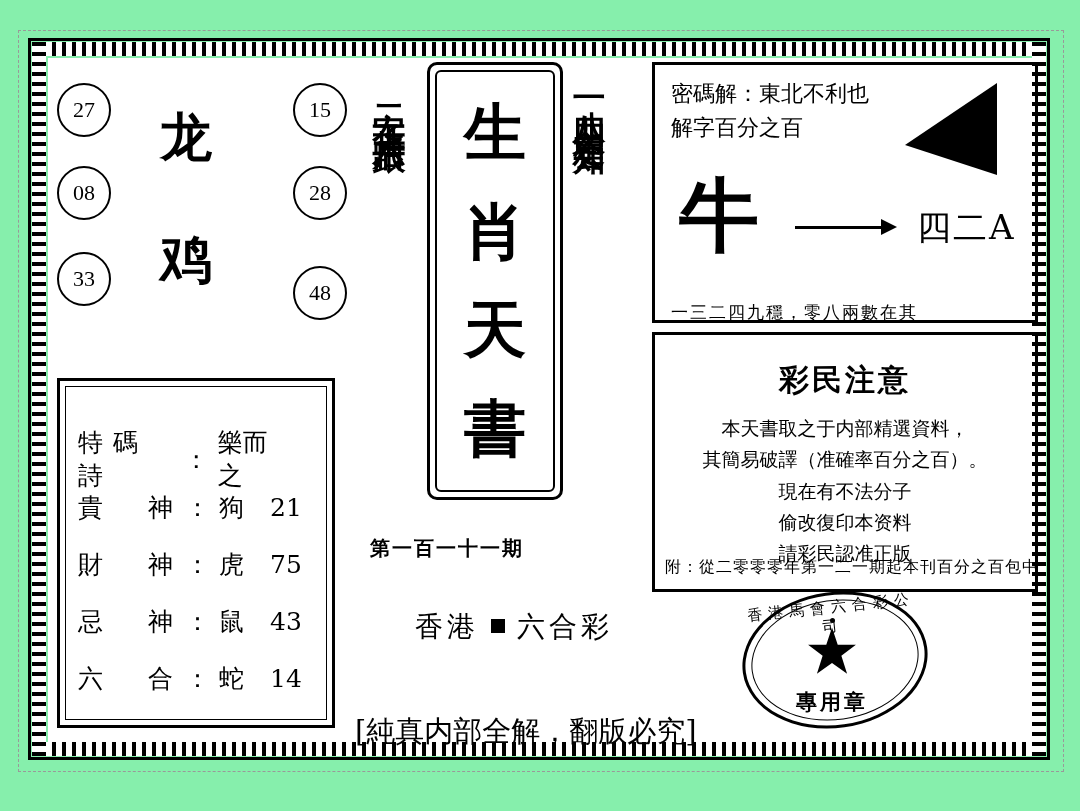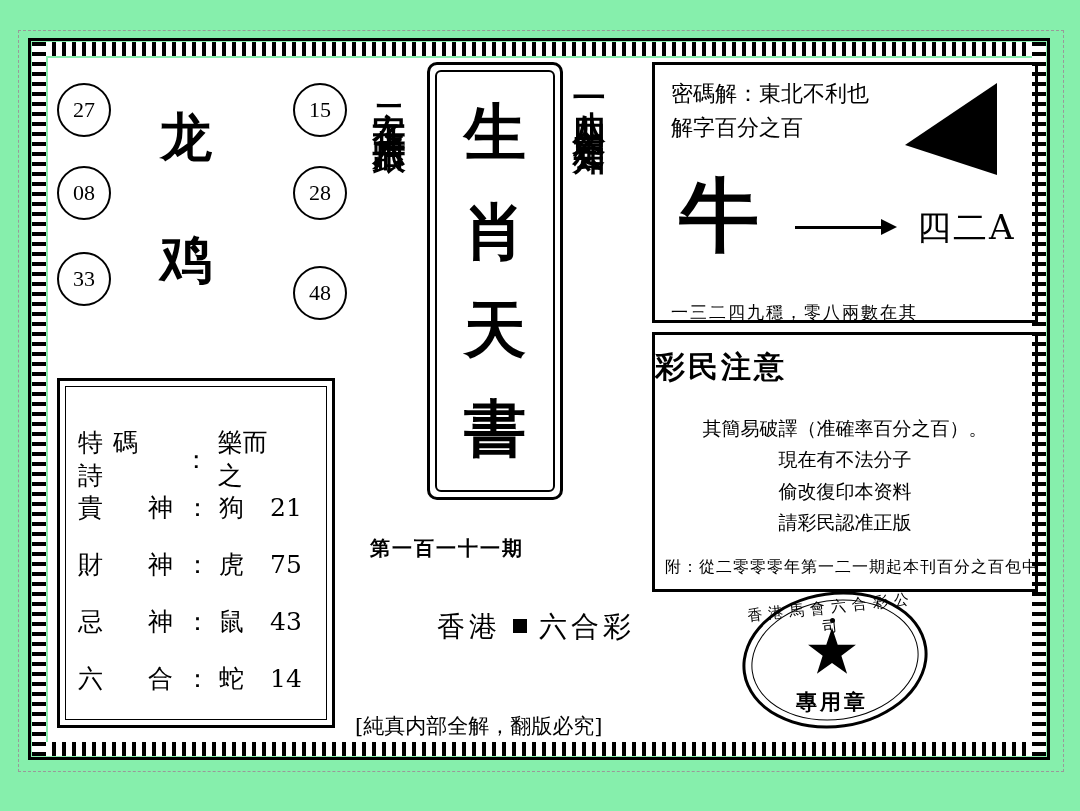--- a/index.html
+++ b/index.html
@@ -43,25 +43,25 @@
 
   
   .title-box{position:absolute;left:427px;top:62px;width:130px;height:432px;border:3px solid #000;border-radius:10px;}
   .title-box:before{content:"";position:absolute;left:5px;top:5px;right:5px;bottom:5px;border:2px solid #000;border-radius:6px;}
   .title-chars{position:absolute;left:0;top:0;width:130px;height:432px;display:flex;flex-direction:column;
       align-items:center;justify-content:space-evenly;}
   .title-chars span{font-family:"DejaVu Serif",serif;font-weight:bold;font-size:62px;line-height:1;}
 
   .issue{position:absolute;left:370px;top:535px;width:300px;text-align:left;
       font-family:"DejaVu Serif",serif;font-weight:bold;font-size:20px;letter-spacing:2px;}
-  .lottery{position:absolute;left:386px;top:608px;width:300px;text-align:center;
+  .lottery{position:absolute;left:364px;top:608px;width:300px;text-align:center;
       font-family:Liberation Mono, monospace;font-size:28px;letter-spacing:4px;}
   .lottery .sq{display:inline-block;width:14px;height:14px;background:#000;margin:0 12px 3px 12px;}
 
-  .bottom-note{position:absolute;left:355px;top:712px;font-family:"DejaVu Serif",serif;font-size:21px;}
+  .bottom-note{position:absolute;left:355px;top:712px;font-family:"DejaVu Serif",serif;font-size:29px;}
 
   
   .table-box{position:absolute;left:57px;top:378px;width:272px;height:344px;border:3px solid #000;}
   .table-box:before{content:"";position:absolute;left:5px;top:5px;right:5px;bottom:5px;border:1px solid #000;}
   .trow{position:absolute;left:18px;width:240px;font-family:"DejaVu Serif",serif;font-size:25px;
       display:flex;align-items:center;}
   .trow .lbl{letter-spacing:10px;}
   .trow .sep{margin:0 2px;}
   .trow .val{margin-left:7px;font-weight:normal;}
   .trow .num{margin-left:26px;}
@@ -78,21 +78,21 @@
       border-top:8px solid transparent;border-bottom:8px solid transparent;}
   .code{position:absolute;left:262px;top:140px;font-family:"DejaVu Serif",serif;font-size:34px;letter-spacing:2px;}
   .tri{position:absolute;left:250px;top:18px;width:0;height:0;
       border-left:92px solid #000;border-top:30px solid transparent;border-bottom:62px solid transparent;
       transform:rotate(180deg);}
   .poem{position:absolute;left:16px;top:198px;width:350px;font-family:"DejaVu Serif",serif;font-size:17px;line-height:1.55;
       letter-spacing:2px;margin-top:36px;}
 
   
   .rb-box{position:absolute;left:652px;top:332px;width:380px;height:254px;border:3px solid #000;}
-  .rb-title{position:absolute;left:0;top:12px;width:380px;text-align:left;
+  .rb-title{position:absolute;left:0;top:25px;width:380px;text-align:center;
       font-family:"DejaVu Serif",serif;font-weight:bold;font-size:30px;letter-spacing:3px;}
   .rb-body{position:absolute;left:0;top:78px;width:380px;text-align:center;
       font-family:"DejaVu Serif",serif;font-size:19px;line-height:1.65;}
   .rb-fine{position:absolute;left:10px;top:222px;width:362px;font-family:"DejaVu Serif",serif;font-size:16px;
       letter-spacing:1px;white-space:nowrap;}
 
   
   .stamp{position:absolute;left:742px;top:592px;width:180px;height:130px;}
   .stamp-ellipse{position:absolute;left:0;top:0;width:180px;height:130px;border:3px solid #000;border-radius:50%;
       transform:rotate(-8deg);}
@@ -190,20 +190,21 @@
     </div>
     <div class="code">四二A</div>
     <div class="poem">
       <div>一三二四九穩，零八兩數在其</div>
     </div>
   </div>
 
   <div class="rb-box">
     <div class="rb-title">彩民注意</div>
     <div class="rb-body">
+      <div>本天書取之于内部精選資料，</div>
       <div>其簡易破譯（准確率百分之百）。</div>
       <div>現在有不法分子</div>
       <div>偷改復印本资料</div>
       <div>請彩民認准正版</div>
     </div>
     <div class="rb-fine">附：從二零零零年第一二一期起本刊百分之百包中</div>
   </div>
 
   <div class="stamp">
     <div class="stamp-ellipse"></div>

